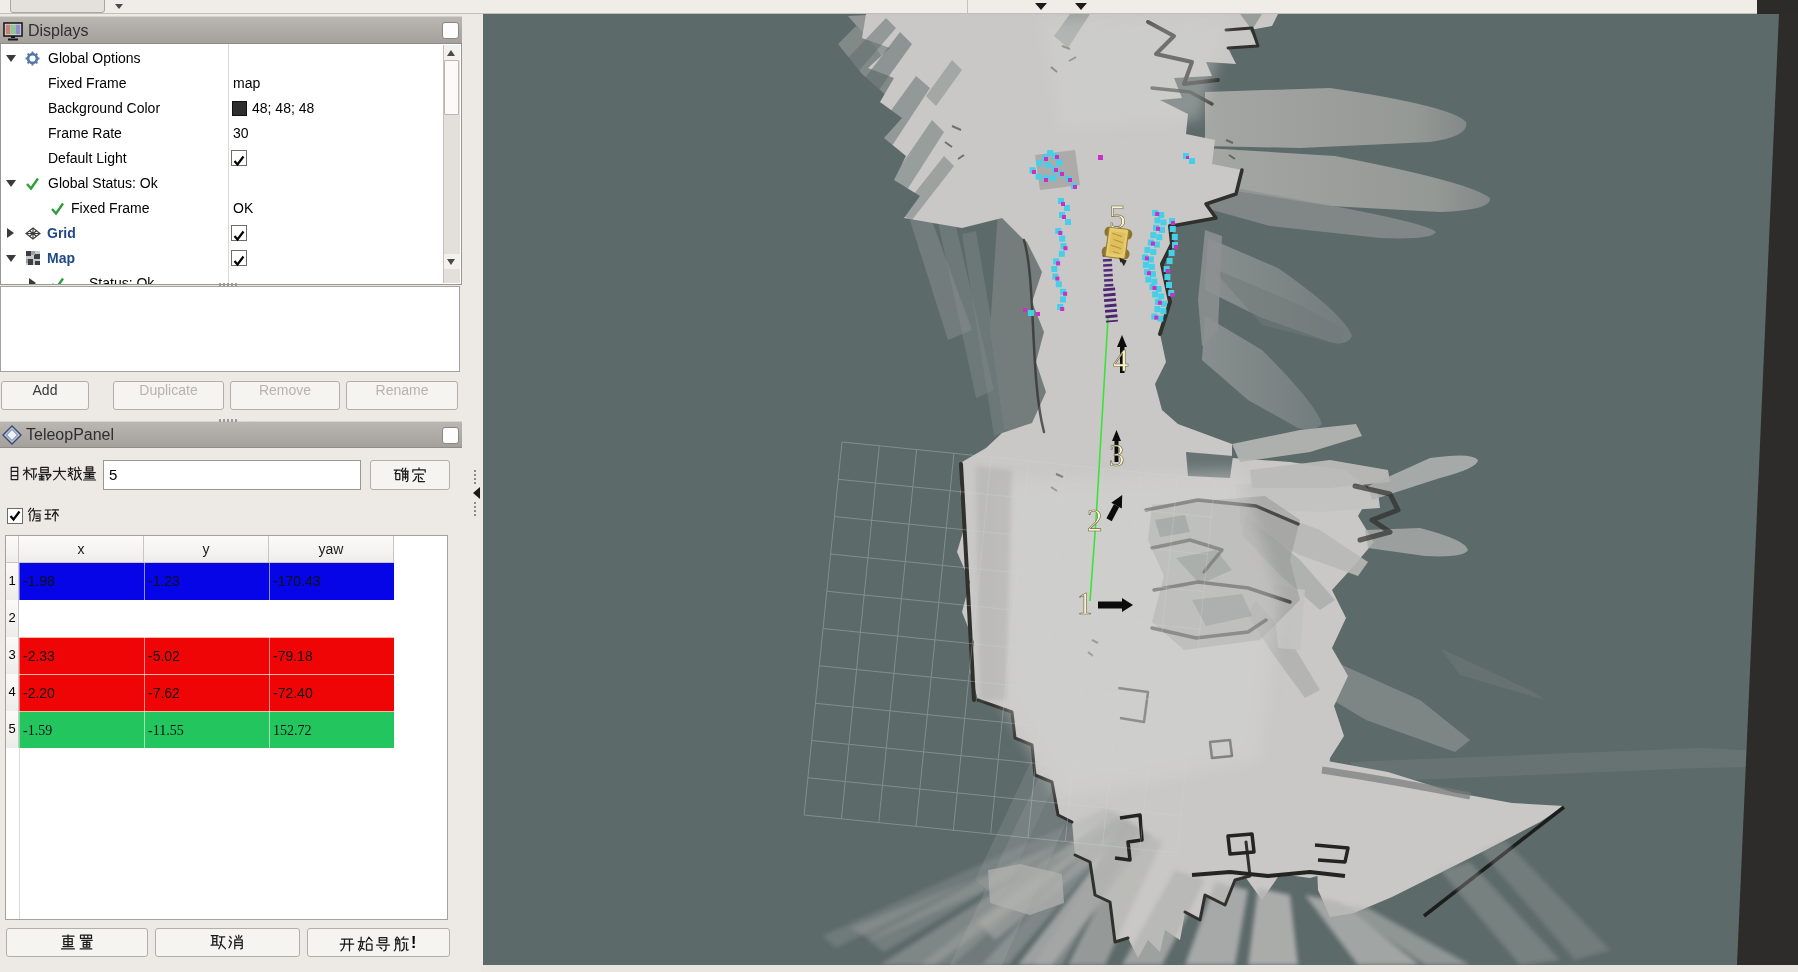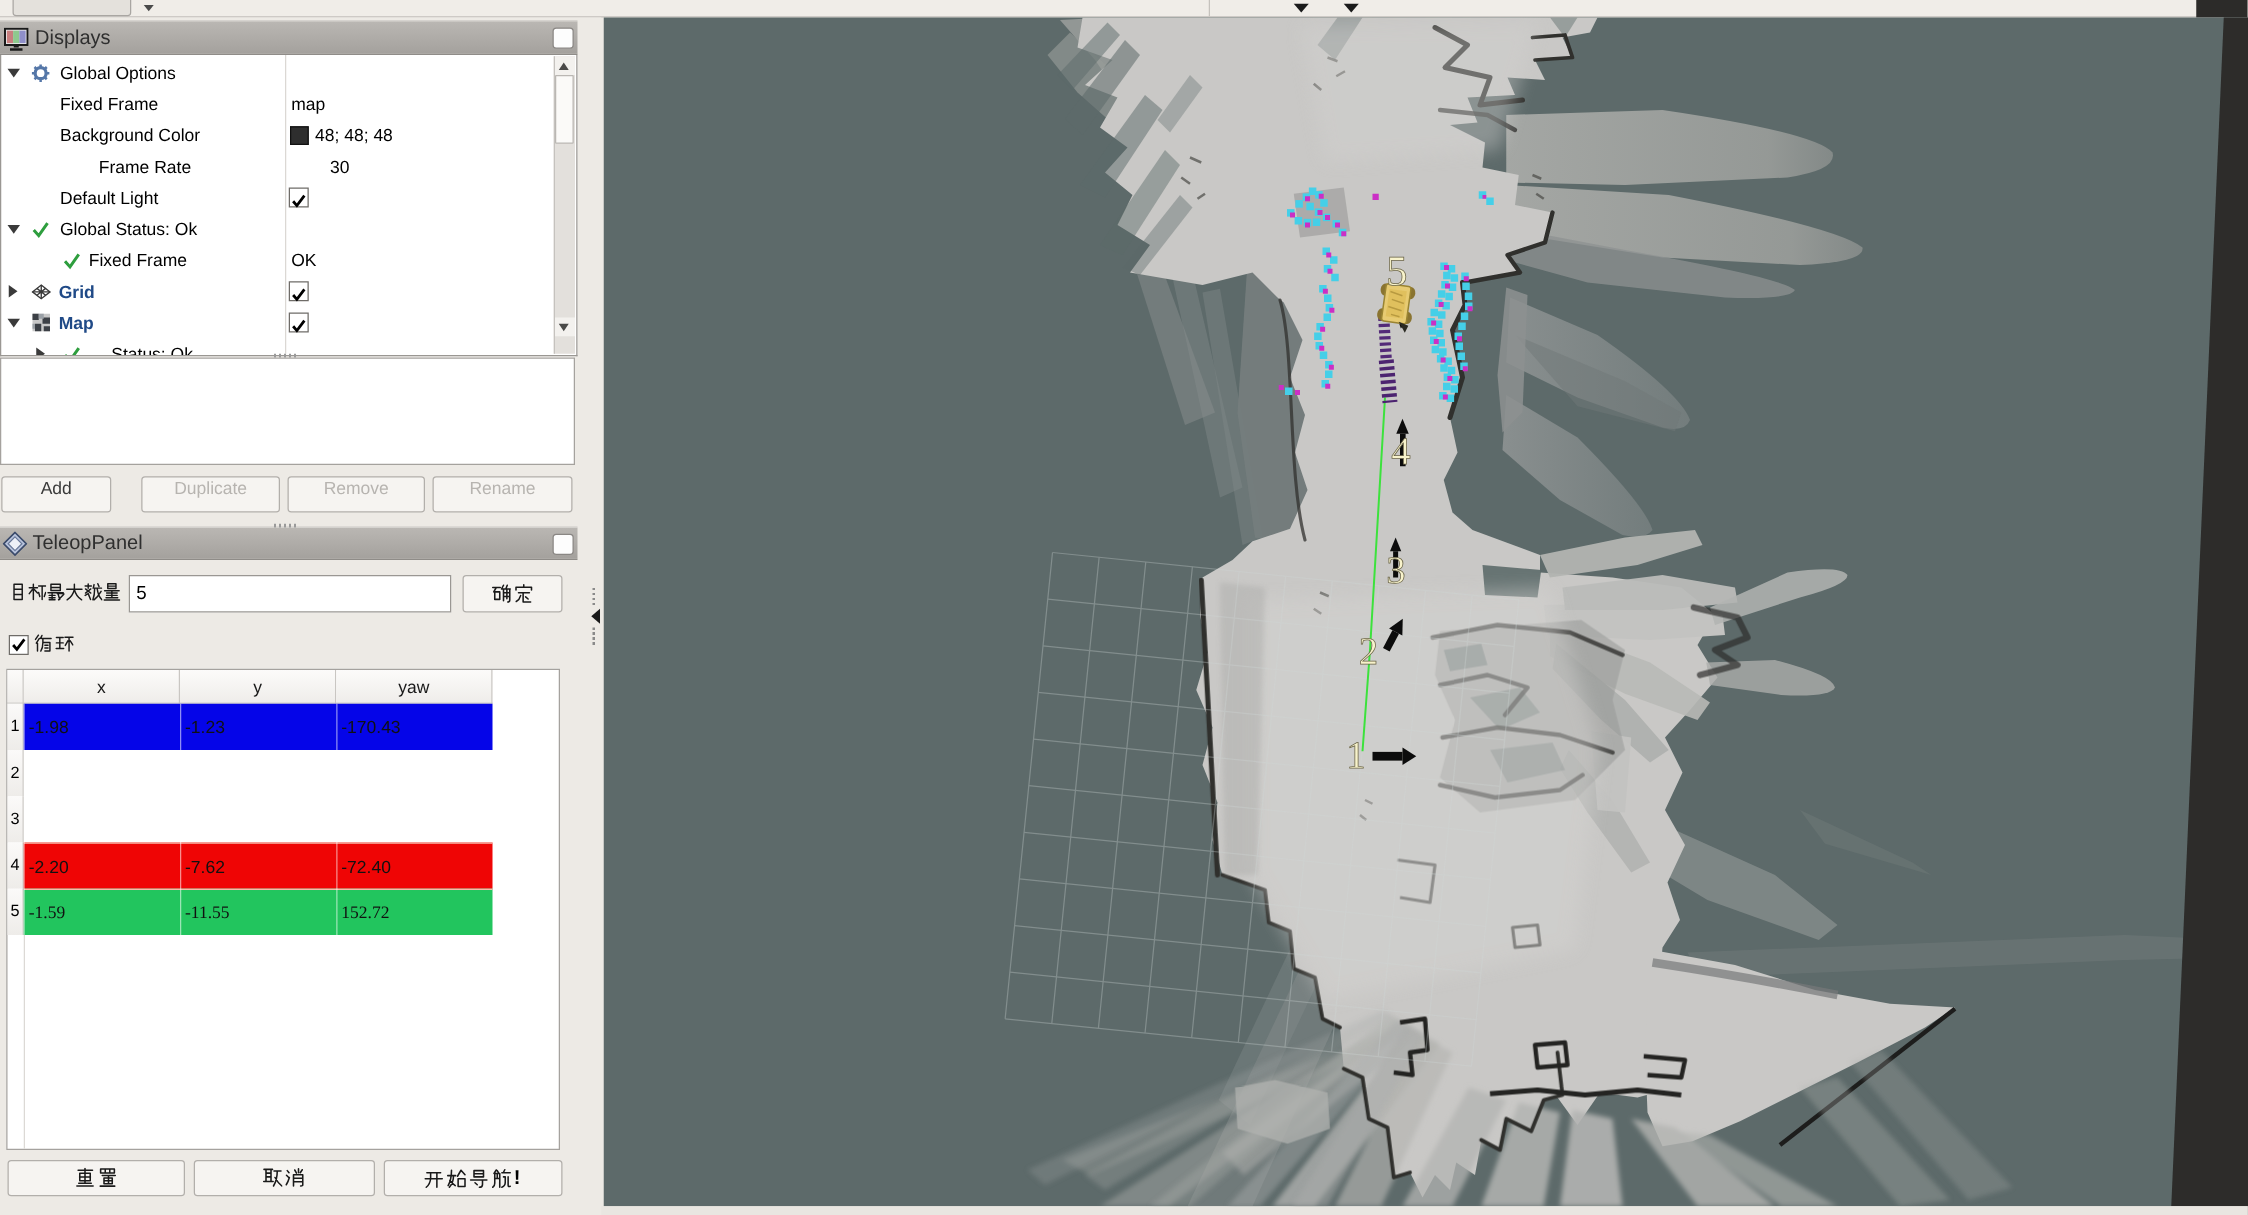--- a/index.html
+++ b/index.html
@@ -80,21 +80,21 @@
       </div>
     <div class="trow" style="top:27px;">
         <span style="position:absolute;left:47px;">Fixed Frame</span>
         <span class="tval">map</span>
       </div>
     <div class="trow" style="top:52px;">
         <span style="position:absolute;left:47px;">Background Color</span>
       <div class="abs" style="left:231px;top:5px;width:15px;height:15px;background:#2e2e2e;border:1px solid #111;"></div>
       <span class="tval" style="left:251px;">48; 48; 48</span>
       </div>
-    <div class="trow" style="top:77px;margin-left:31px;">
+    <div class="trow" style="top:77px;">
         <span style="position:absolute;left:47px;">Frame Rate</span>
         <span class="tval">30</span>
       </div>
     <div class="trow" style="top:102px;">
         <span style="position:absolute;left:47px;">Default Light</span>
       <div class="cb" style="left:230px;top:4px;"><svg width="14" height="14">
             <path d="M2.5 7 L5.5 10.5 L11.5 2.5" stroke="#000" stroke-width="2.2" fill="none"></path>
           </svg></div>
       </div>
     <div class="trow" style="top:127px;">
@@ -228,20 +228,25 @@
     <div class="th" style="left:0px;width:13px;"></div>
     <div class="rowhdr" style="top:27px;">1</div>
     <div class="rowhdr" style="top:64px;">2</div>
     <div class="rowhdr" style="top:101px;">3</div>
     <div class="rowhdr" style="top:138px;">4</div>
     <div class="rowhdr" style="top:175px;">5</div>
     <div class="drow" style="top:27px;background:#0505e8;">
       <div class="dcell" style="left:0;width:125px;">-1.98</div>
         <div class="dcell" style="left:125px;width:125px;">-1.23</div>
         <div class="dcell" style="left:250px;width:125px;">-170.43</div>
+      </div>
+    <div class="drow" style="top:101px;background:#ef0505;border-top:1px solid #f8b9a9;">
+      <div class="dcell" style="left:0;width:125px;">-2.33</div>
+        <div class="dcell" style="left:125px;width:125px;">-5.02</div>
+        <div class="dcell" style="left:250px;width:125px;">-79.18</div>
       </div>
     <div class="drow" style="top:138px;background:#ef0505;border-top:1px solid #f8b9a9;">
       <div class="dcell" style="left:0;width:125px;">-2.20</div>
         <div class="dcell" style="left:125px;width:125px;">-7.62</div>
         <div class="dcell" style="left:250px;width:125px;">-72.40</div>
       </div>
     <div class="drow" style="top:175px;background:#22c55e;border-top:1px solid #f8b9a9;font-family:Liberation Serif, serif;">
       <div class="dcell" style="left:0;width:125px;">-1.59</div>
         <div class="dcell" style="left:125px;width:125px;">-11.55</div>
         <div class="dcell" style="left:250px;width:125px;">152.72</div>

